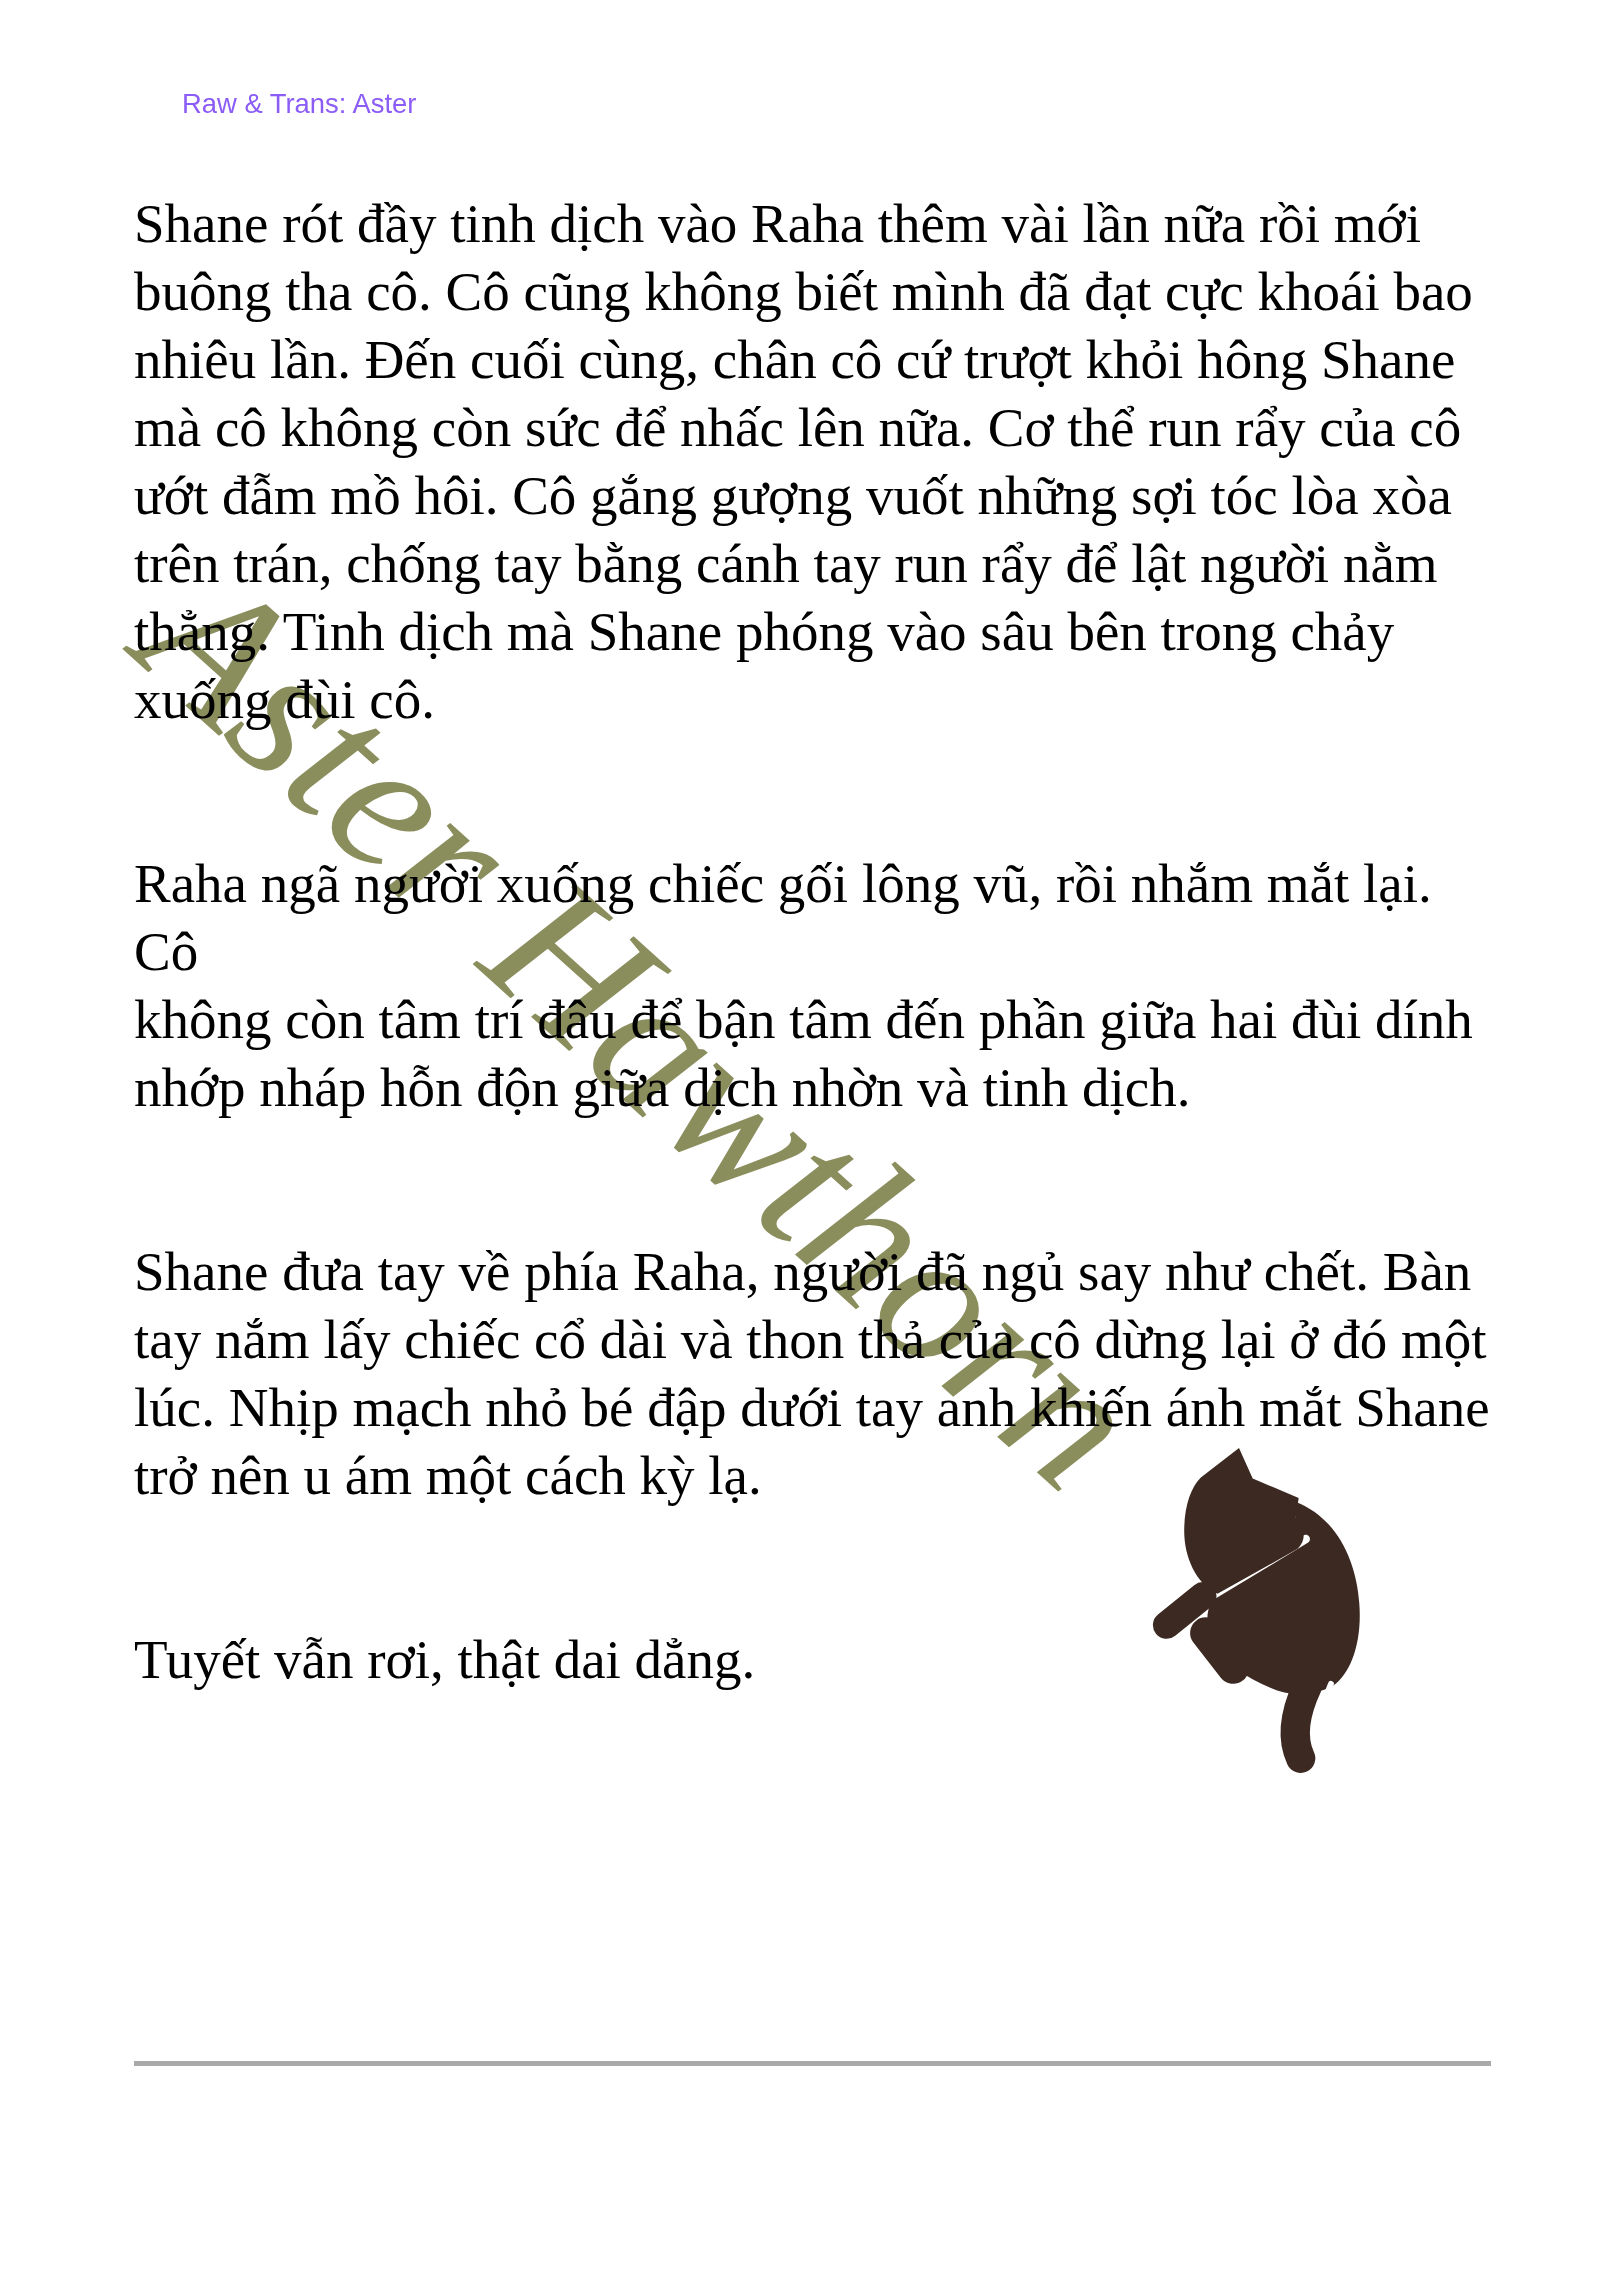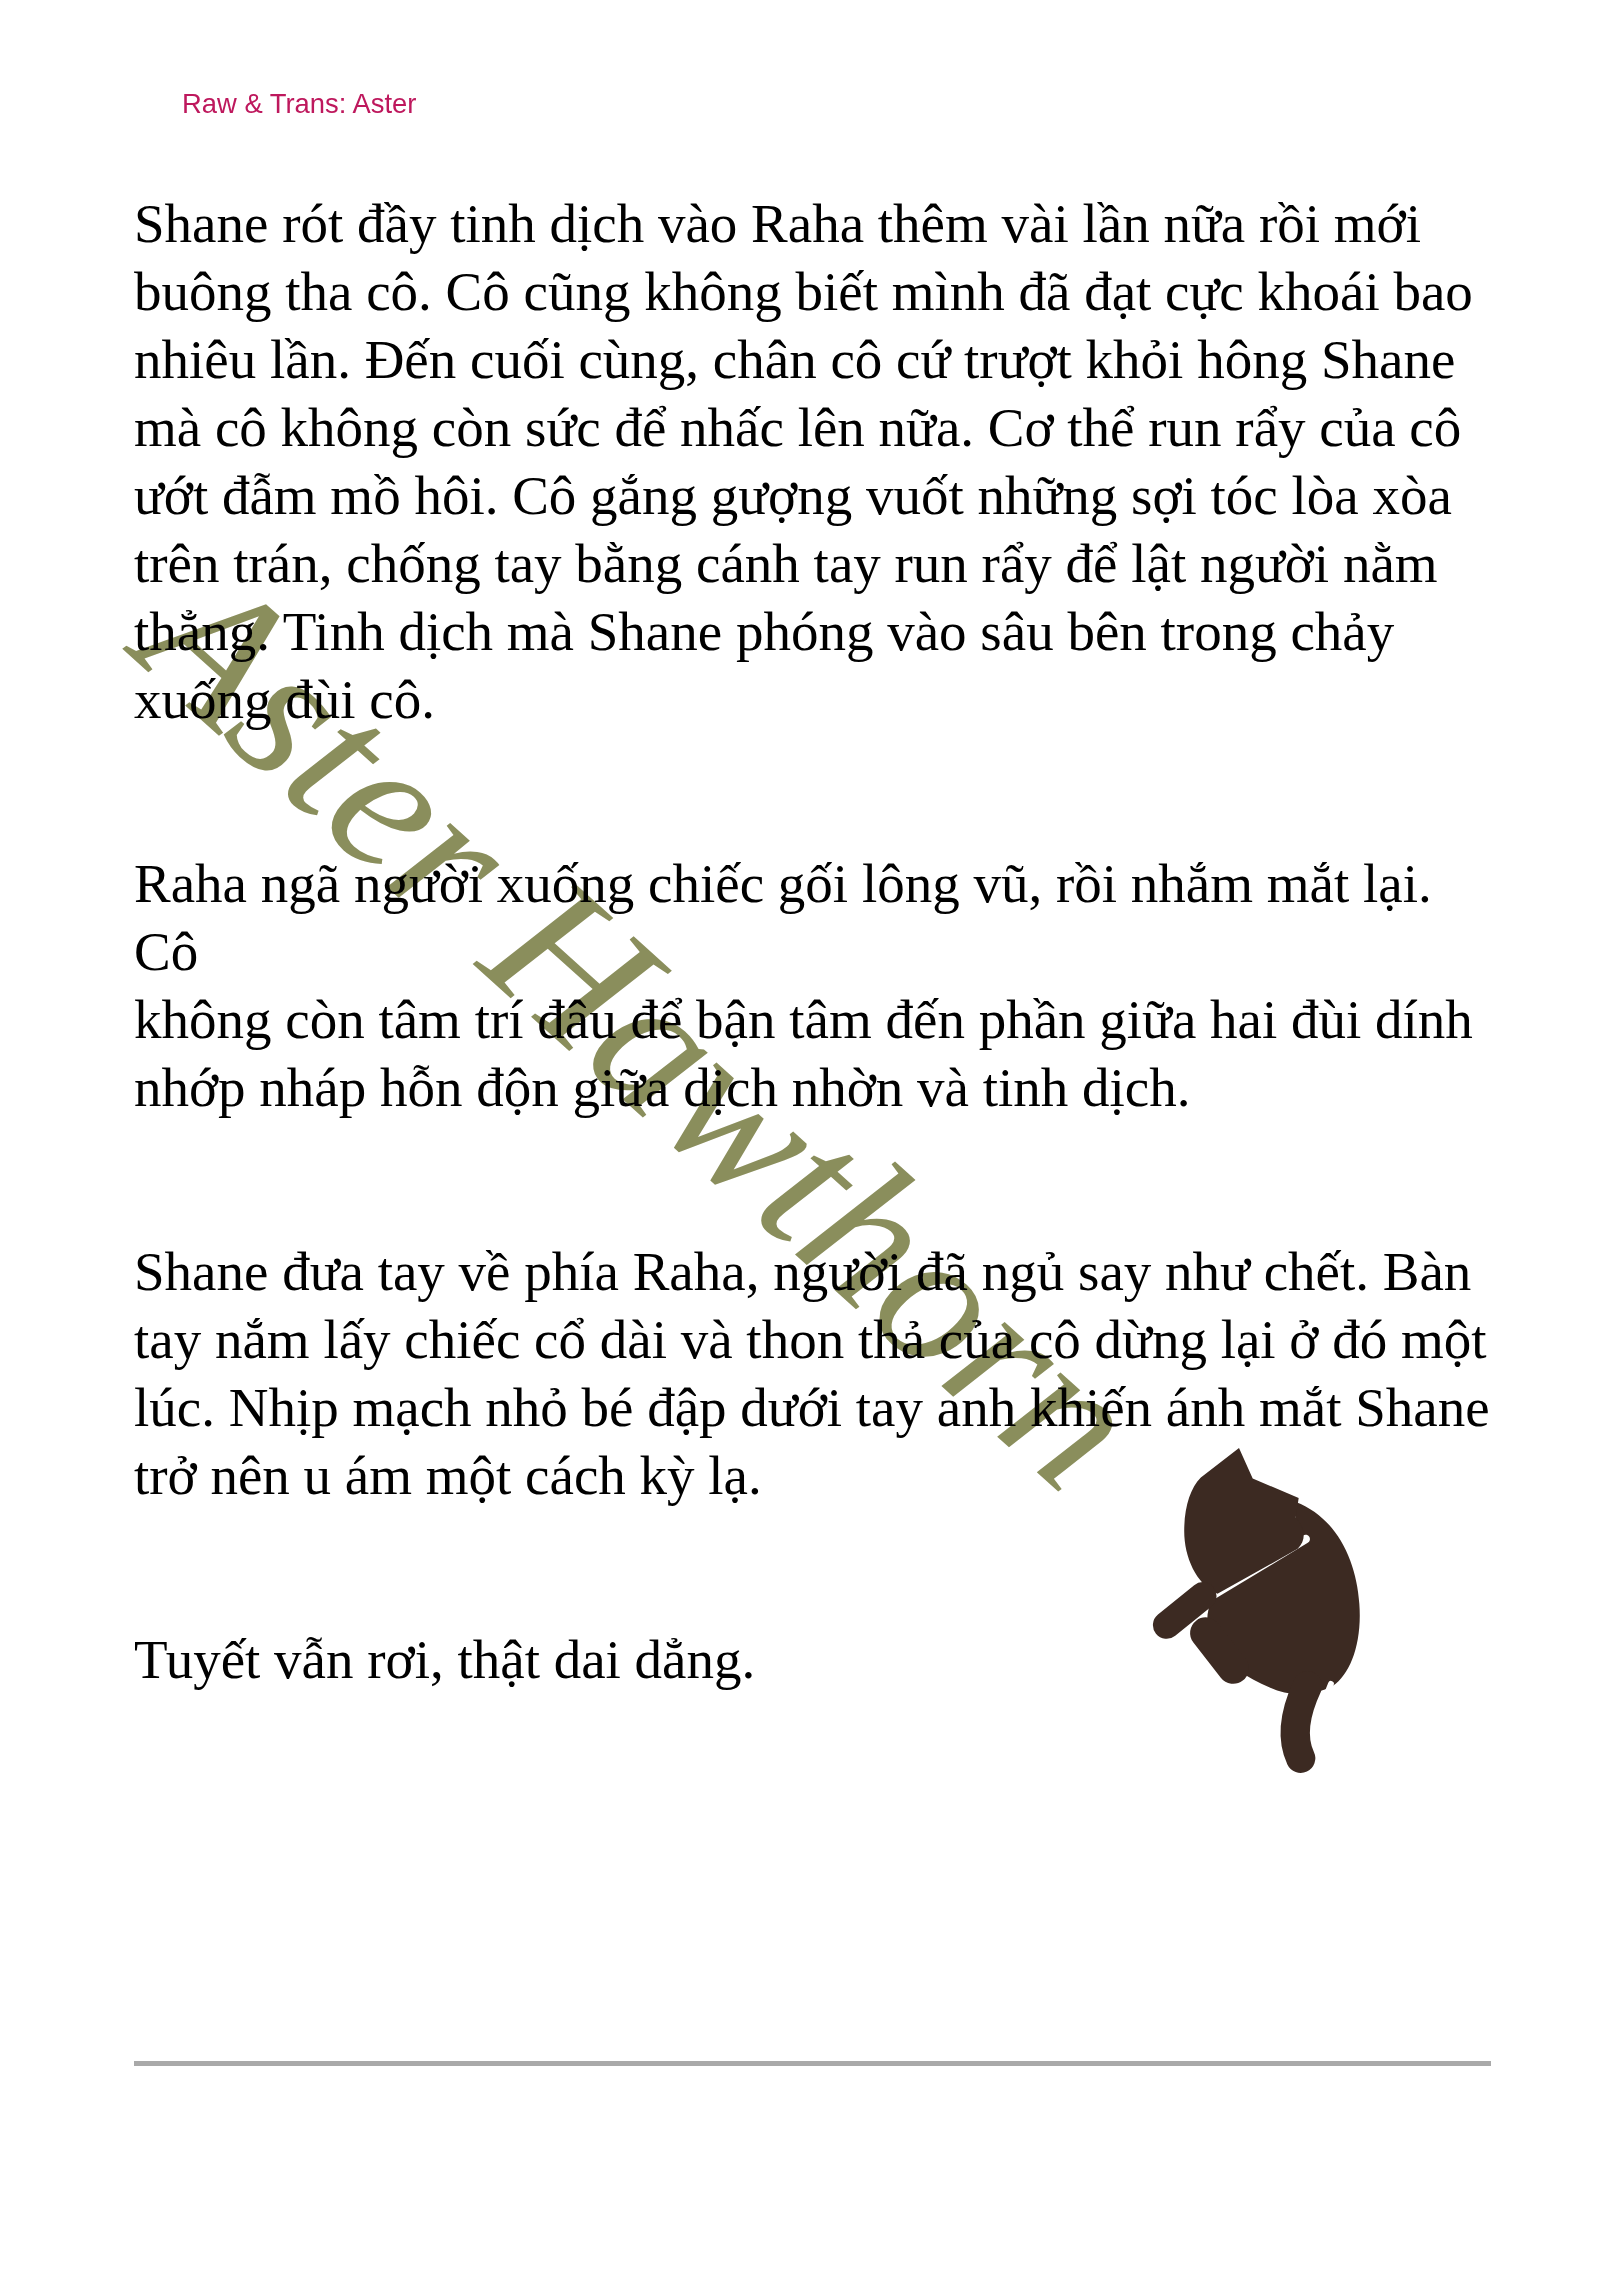--- a/index.html
+++ b/index.html
@@ -6,21 +6,21 @@
   .page {
     position:relative;
     width:1621px; height:2293px;
     background:#ffffff;
     overflow:hidden;
     font-family:"Liberation Serif", serif;
   }
   .doc-header {
     position:absolute; left:182px; top:88px;
     font-family:"Liberation Sans", sans-serif;
-    font-size:27.4px; line-height:31px; color:#be185d;
+    font-size:27.4px; line-height:31px; color:#8b5cf6;
     z-index:3; white-space:nowrap;
   }
   .watermark {
     position:absolute; left:240px; top:534px;
     font-family:"Liberation Serif", serif;
     font-style:italic;
     font-size:196px; line-height:1;
     white-space:nowrap;
     transform:rotate(42deg);
     transform-origin:0 0;

